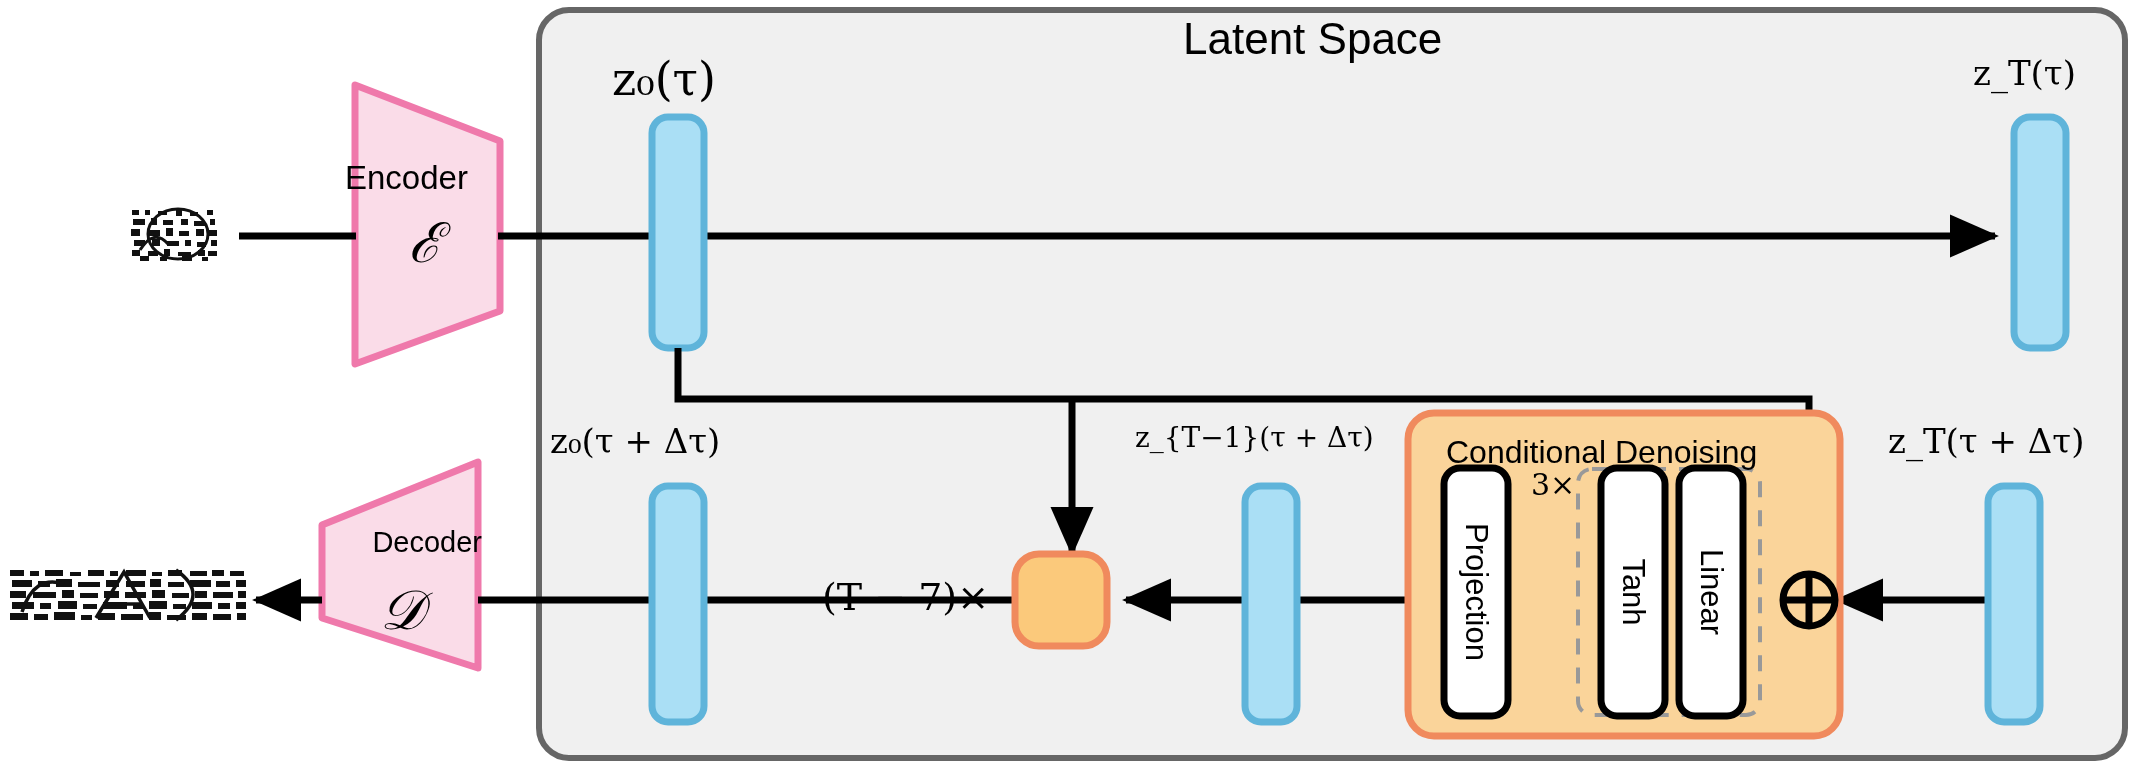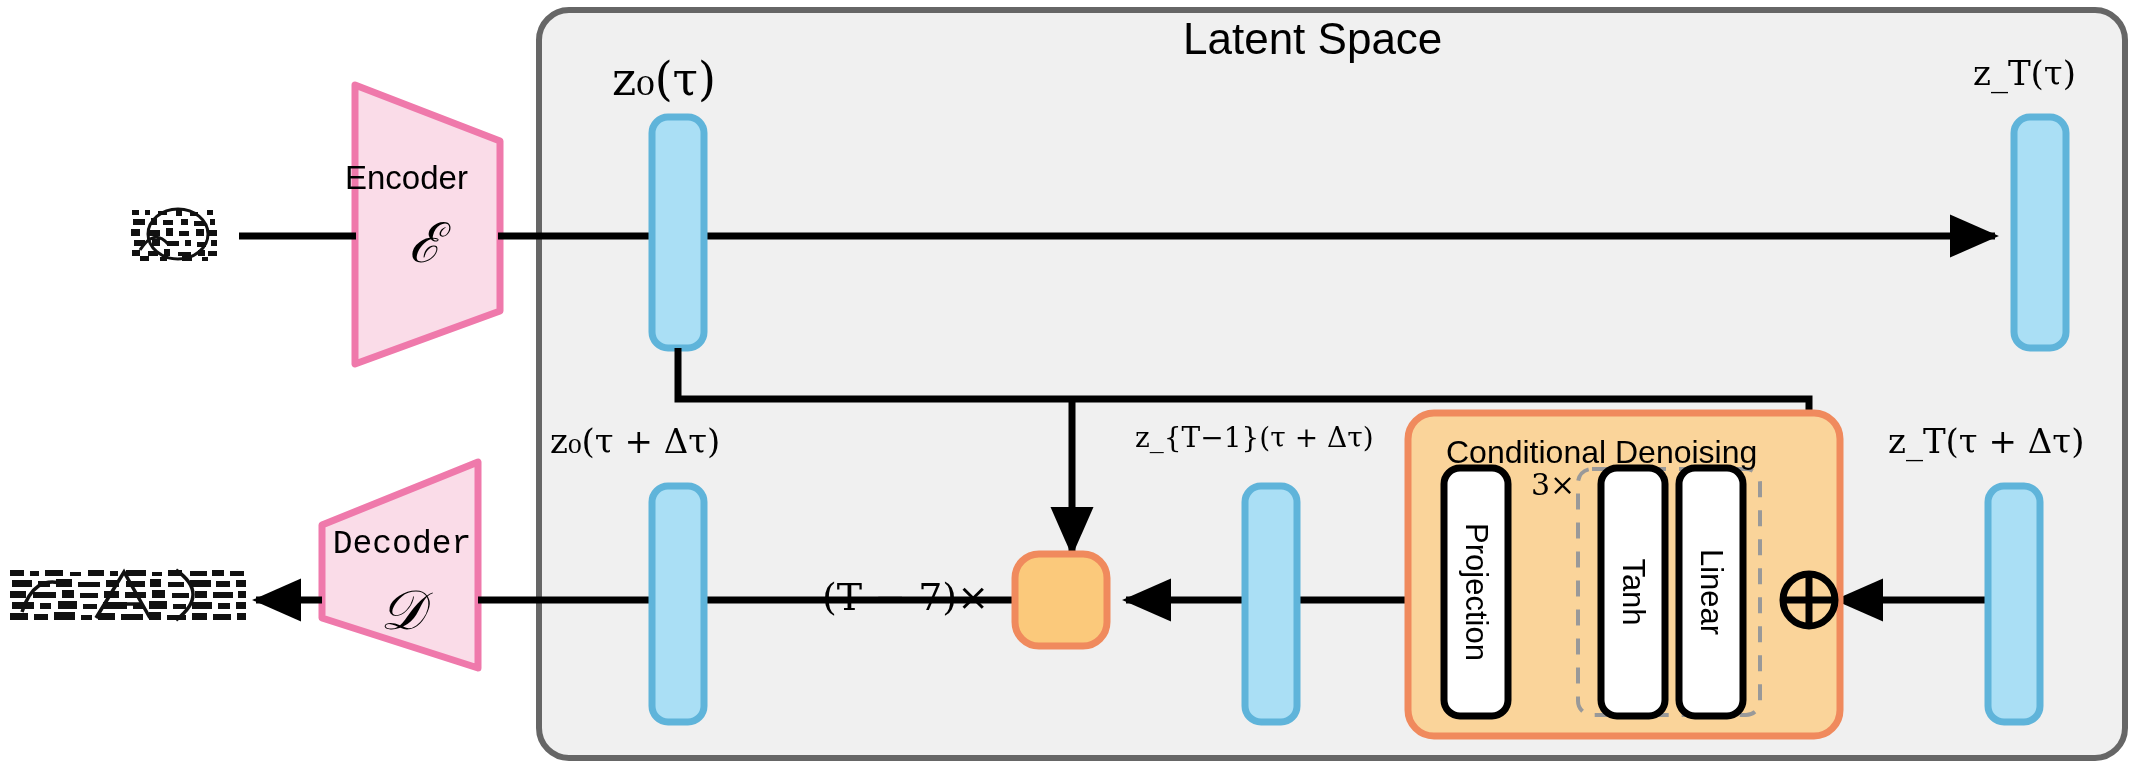--- a/index.html
+++ b/index.html
@@ -223,21 +223,21 @@
       <line x1="1809" y1="574" x2="1809" y2="626" stroke="#000000" stroke-width="7"></line>
     </g>
   </svg>
 
   <div class="lbl sans" style="left:1183px; top:17px; font-size:44px;">Latent Space</div>
 
 
   <div class="lbl sans" style="left:345px; top:161px; font-size:33px; width:160px; text-align:left;">Encoder</div>
   <div class="lbl mathserif" style="left:345px; top:216px; font-size:55px; width:160px; text-align:center; font-style:italic;">ℰ</div>
 
-  <div class="lbl sans" style="left:322px; top:528px; font-size:33px; width:160px; text-align:center;font-family:Liberation Mono, monospace;">Decoder</div>
+  <div class="lbl sans" style="left:322px; top:528px; font-size:29px; width:160px; text-align:right;">Decoder</div>
   <div class="lbl mathserif" style="left:322px; top:583px; font-size:55px; width:160px; text-align:center; font-style:italic;">𝒟</div>
 
   <div class="lbl mathserif" style="left:612px; top:56px; font-size:46px;">z₀(τ)</div>
 
   <div class="lbl mathserif" style="left:1973px; top:56px; font-size:34px;">z_T(τ)</div>
 
   <div class="lbl mathserif" style="left:550px; top:424px; font-size:34px;">z₀(τ + Δτ)</div>
 
   <div class="lbl mathserif" style="left:1135px; top:424px; font-size:28px;">z_{T−1}(τ + Δτ)</div>
 

